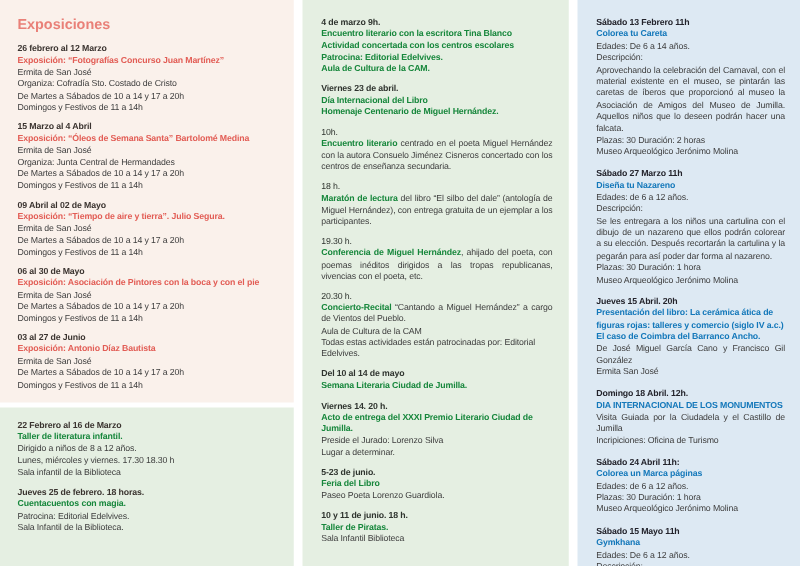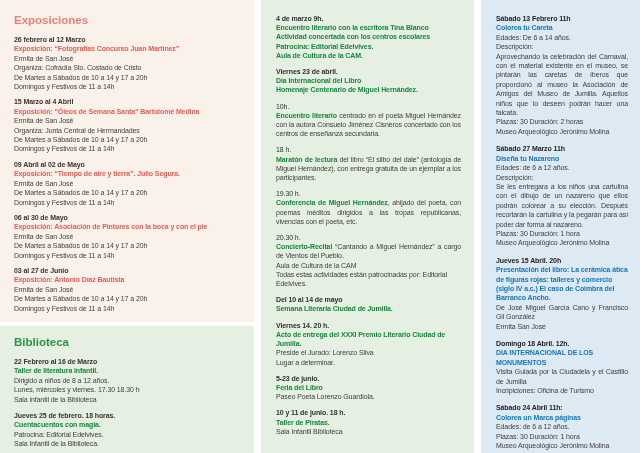--- a/index.html
+++ b/index.html
@@ -1,21 +1,21 @@
 <!DOCTYPE html>
 <html><head>
 <meta charset="utf-8">
 <style>
   html,body{margin:0;padding:0;background:#ffffff;}
   .page{
     width:640px;height:453px;overflow:hidden;display:flex;gap:7px;
     background:#ffffff;font-family:"Liberation Sans",sans-serif;
   }
   .col{box-sizing:border-box;height:453px;}
-  .col-left{width:254px;display:flex;flex-direction:column;gap:4px;}
+  .col-left{width:235px;display:flex;flex-direction:column;gap:4px;}
   .col-mid{width:213px;}
   .col-right{flex:1;}
   .block{box-sizing:border-box;background:var(--bg,#eee);}
   .block-expos{height:322px;padding:14px 12px 0 14px;overflow:hidden;}
   .block-biblio{flex:1;padding:10px 12px 0 14px;overflow:hidden;}
   .block-agenda{padding:14px 13px 0 15px;overflow:hidden;}
   .block-museos{padding:14px 12px 0 15px;overflow:hidden;}
   h1.sec-title{
     margin:0 0 8px 0;font-size:11.5px;line-height:13px;font-weight:bold;
     color:var(--title,#333);letter-spacing:0;
@@ -77,21 +77,20 @@
           <div class="event">
             <div class="ev-date">03 al 27 de Junio</div>
             <div class="ev-title">Exposición:  Antonio Díaz Bautista</div>
             <div class="ev-line">Ermita de San José</div>
             <div class="ev-line">De Martes a Sábados de 10 a 14 y 17 a 20h</div>
             <div class="ev-line">Domingos y Festivos de 11 a 14h</div>
           </div>
         </div>
     </div>
     <div class="block block-biblio" style="--bg: #e5efe2; --title: #2b9342; --accent: #17873c; --date: #3a332f;">
-      <h1 class="sec-title">Biblioteca</h1>
       <div>
           <div class="event">
             <div class="ev-date">22 Febrero al 16 de Marzo</div>
             <div class="ev-title">Taller de literatura infantil.</div>
             <div class="ev-line">Dirigido a niños de 8 a 12 años.</div>
             <div class="ev-line">Lunes, miércoles y viernes. 17.30 18.30 h</div>
             <div class="ev-line">Sala infantil de la Biblioteca</div>
           </div>
           <div class="event">
             <div class="ev-date">Jueves 25 de febrero. 18 horas.</div>

